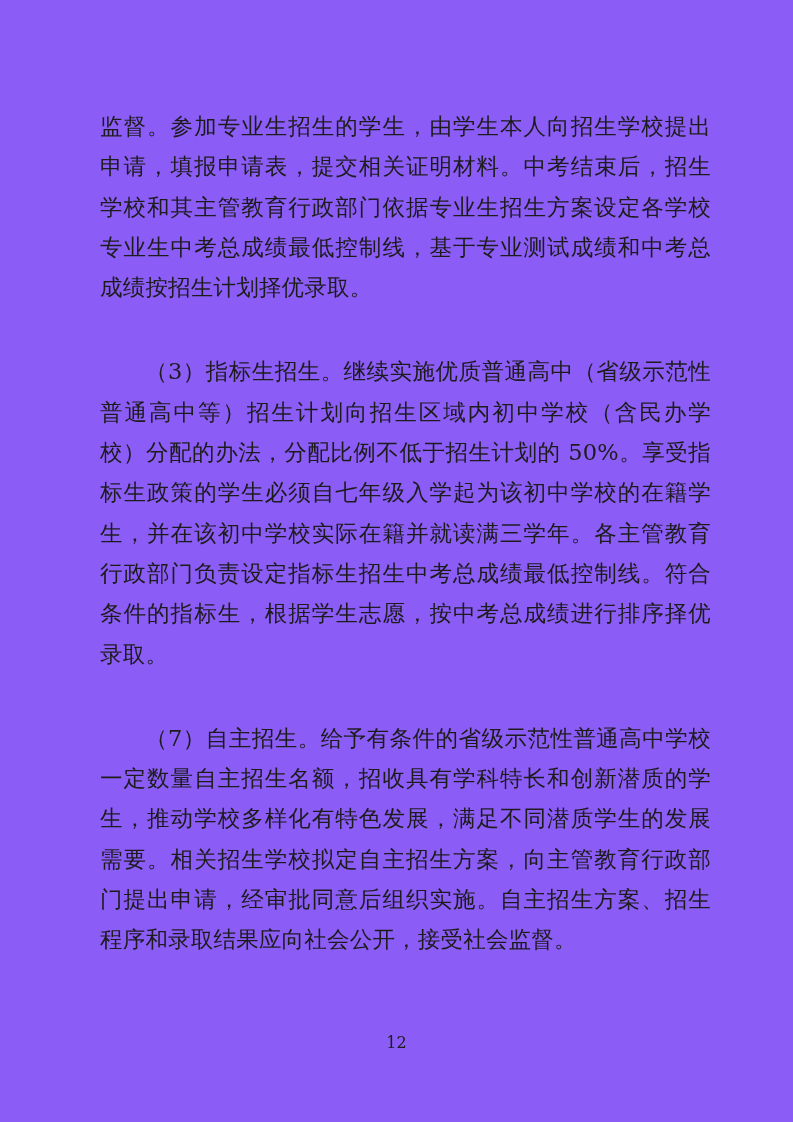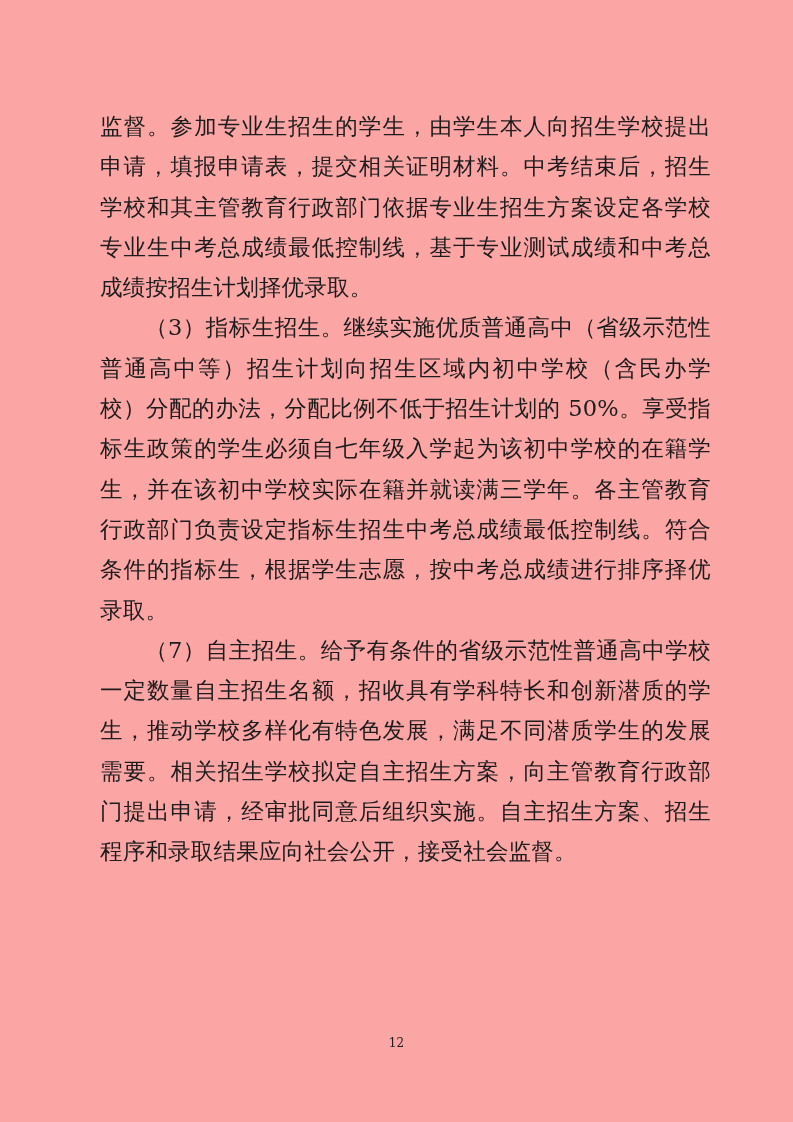--- a/index.html
+++ b/index.html
@@ -4,21 +4,21 @@
 <style>
   html, body {
     margin: 0;
     padding: 0;
     background: #ffffff;
   }
   .page {
     position: relative;
     width: 793px;
     height: 1122px;
-    background: #fca5a5;
+    background: #8b5cf6;
     overflow: hidden;
     font-family: "DejaVu Serif", "Liberation Serif", serif;
     color: #1c1c1c;
   }
   .doc-body {
     position: absolute;
     left: 100px;
     top: 106px;
     width: 611px;
   }
@@ -27,28 +27,29 @@
     padding: 0;
     font-size: 22.5px;
     line-height: 40.3px;
     text-align: justify;
     text-justify: inter-character;
     letter-spacing: 0.2px;
     color: #1c1c1c;
   }
   .doc-body p.indent {
     text-indent: 2em;
+    margin-top: 44px;
   }
   .page-number {
     position: absolute;
     left: 0;
     top: 1035px;
     width: 100%;
     text-align: center;
-    font-size: 12px;
+    font-size: 16px;
     line-height: 16px;
     color: #1c1c1c;
     font-family: "DejaVu Serif", "Liberation Serif", serif;
   }
 </style>
 </head>
 <body>
 
 <div class="page">
   <div class="doc-body">

